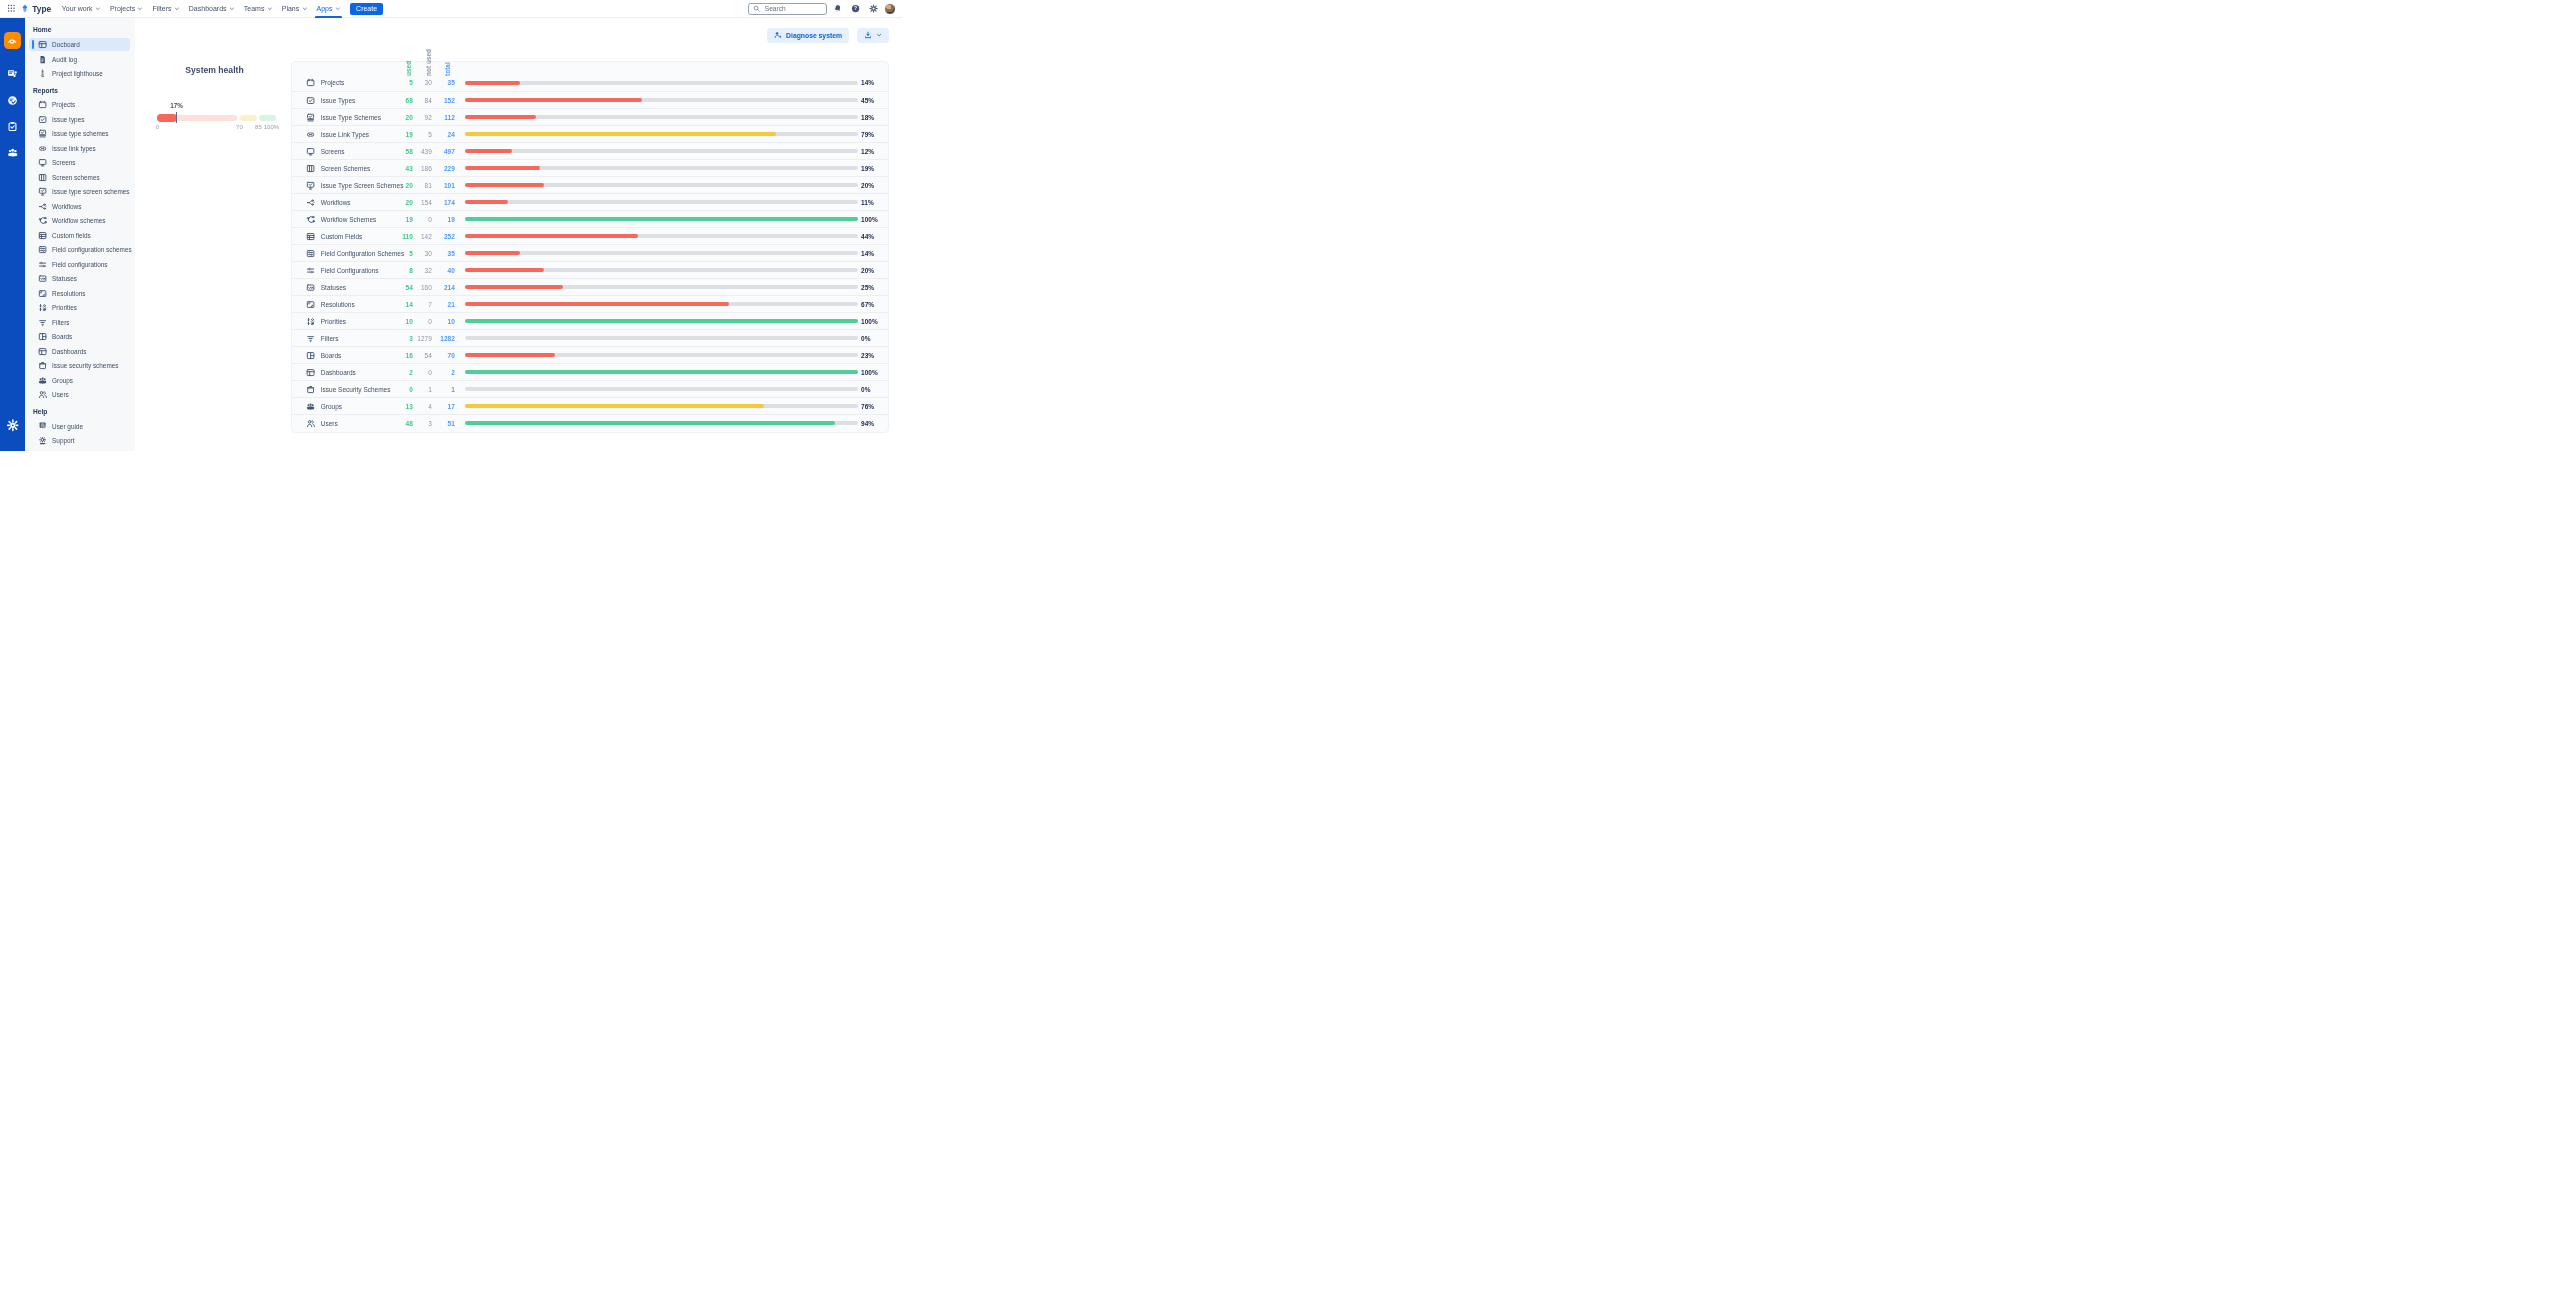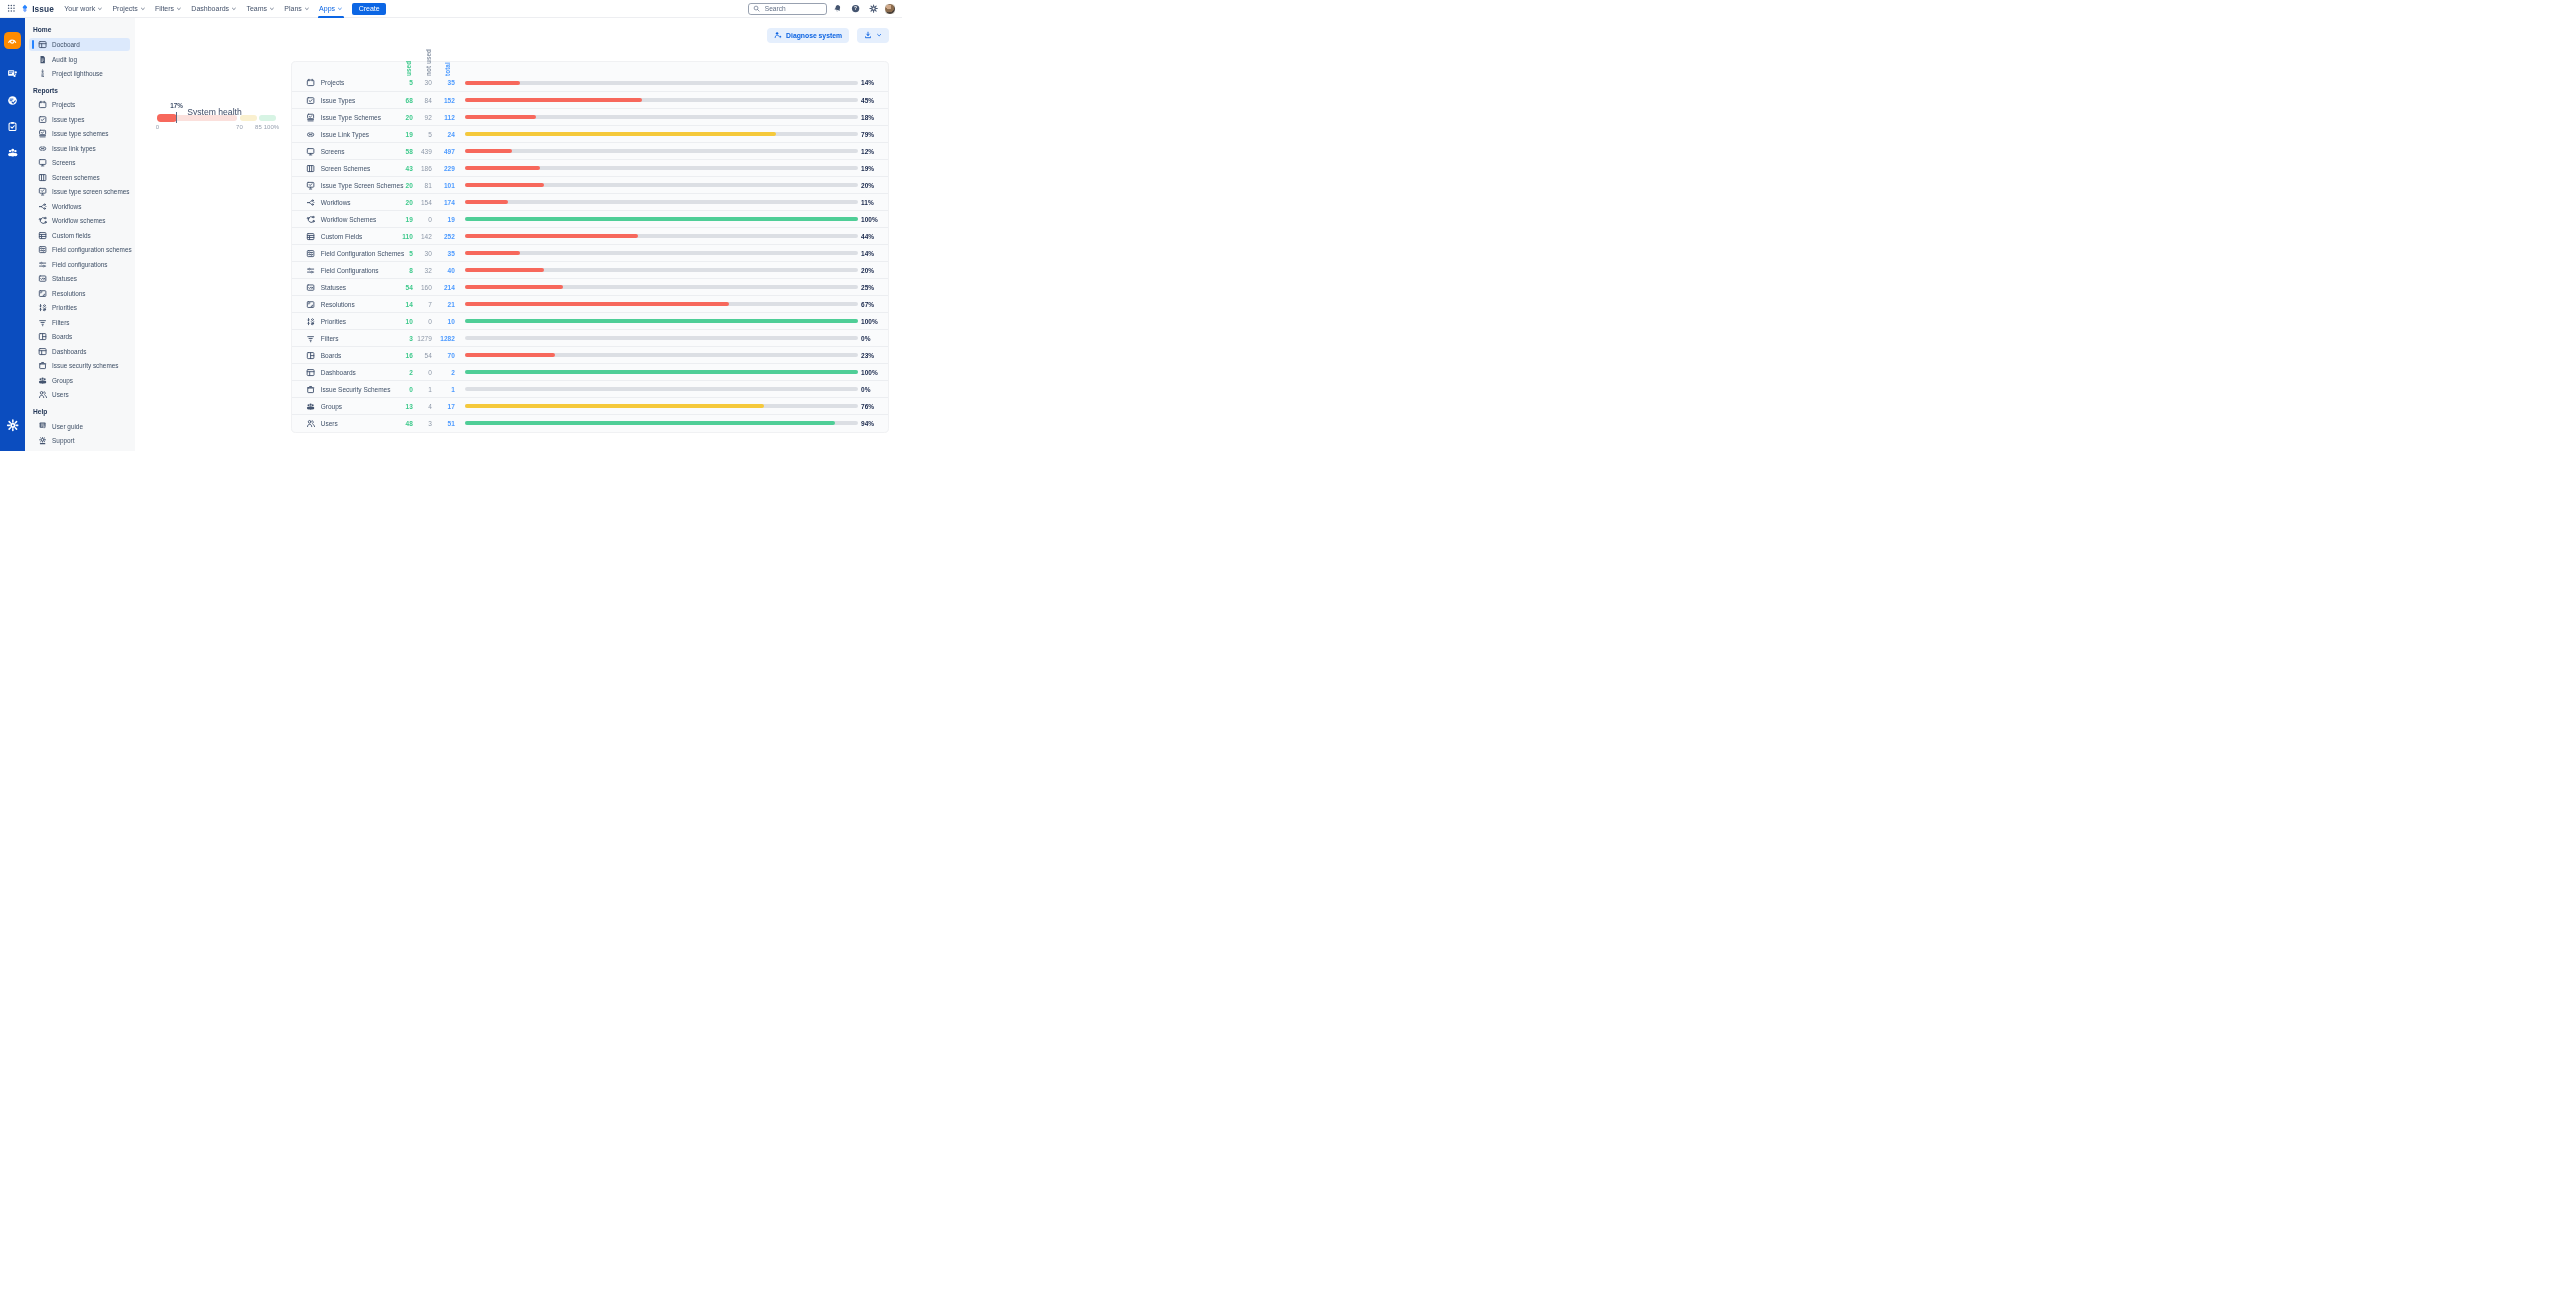--- a/index.html
+++ b/index.html
@@ -44,21 +44,21 @@
   .side-item.selected .sel-bg{display:block;position:absolute;left:3.5px;right:2.3px;top:0.9px;bottom:0.9px;background:#DCE9FC;border-radius:2.9px;}
   .side-item.selected .indicator{position:absolute;left:7px;top:2.6px;bottom:2.6px;width:1.7px;border-radius:1.2px;background:#2684FF;z-index:2;}
   .s-icon{position:relative;z-index:2;width:9.2px;height:9.2px;margin-left:9.2px;display:flex;align-items:center;justify-content:center;color:#44546F;flex:none;}
   .s-label{position:relative;z-index:2;margin-left:5.2px;font-size:6.4px;color:#3E4F66;white-space:nowrap;}
   
   .main{position:absolute;left:135px;top:18.4px;right:0;bottom:0;background:#fff;}
   .actions{position:absolute;top:9.8px;right:13.2px;display:flex;gap:7.5px;}
   .btn-soft{display:flex;align-items:center;gap:4px;height:14.4px;border:none;border-radius:4px;background:#E5EFFD;
             color:#0C63E2;font-family:inherit;font-size:6.8px;font-weight:600;padding:0 7px;cursor:pointer;}
   
-  .h-title{position:absolute;left:20px;top:47px;width:119px;text-align:center;font-size:8.6px;font-weight:400;color:#3C4A66;margin-top:42px;}
+  .h-title{position:absolute;left:20px;top:47px;width:119px;text-align:center;font-size:8.6px;font-weight:700;color:#3C4A66;}
   .gauge{position:absolute;left:22.4px;top:68px;width:121px;height:40px;}
   .zones{position:absolute;left:0;top:29px;display:flex;gap:2.3px;}
   .zone{height:5.2px;border-radius:2.9px;}
   .g-fill{position:absolute;left:0;top:28px;height:7.5px;border-radius:3.7px;z-index:2;}
   .g-marker{position:absolute;top:26px;width:0.9px;height:11px;background:#5A6B85;z-index:3;}
   .g-val{position:absolute;top:16px;width:25px;text-align:center;font-size:6.3px;font-weight:600;color:#3E4E68;z-index:3;}
   .g-ticks{position:absolute;left:0;top:36px;width:121px;height:8px;font-size:6px;color:#97A0AF;}
   .g-ticks span{position:absolute;transform:translateX(-50%);top:1.2px;}
   
   .stat{position:absolute;left:165px;width:110px;height:35px;}
@@ -103,21 +103,21 @@
               <circle cx="8" cy="13" r="1.4"></circle>
               <circle cx="13" cy="13" r="1.4"></circle>
             </g>
           </svg>
       </button>
       <div class="logo">
         <svg width="9.8" height="9.8" viewBox="0 0 16 16">
           <path d="M8 1.2l3.2 3.2c.6.6.6 1.6 0 2.2L8 9.8 4.8 6.6c-.6-.6-.6-1.6 0-2.2z" fill="#2684FF"></path>
           <path d="M8 6.6l2.5 2.5c.5.5.5 1.4 0 1.9L8 13.5l-2.5-2.5c-.5-.5-.5-1.4 0-1.9z" fill="#79A8FF"></path>
         </svg>
-        <b>Issue</b>
+        <b>Type</b>
       </div>
       <nav class="menus" id="nav-menus">
   <button class="menu">
     <span class="m-label">Your work</span>
     <svg width="5.8" height="5.8" viewBox="0 0 16 16" fill="none" stroke="currentColor" stroke-width="2" stroke-linecap="round" stroke-linejoin="round">
               <path d="M4 6l4 4 4-4"></path>
             </svg>
   </button>
 
   <button class="menu">

